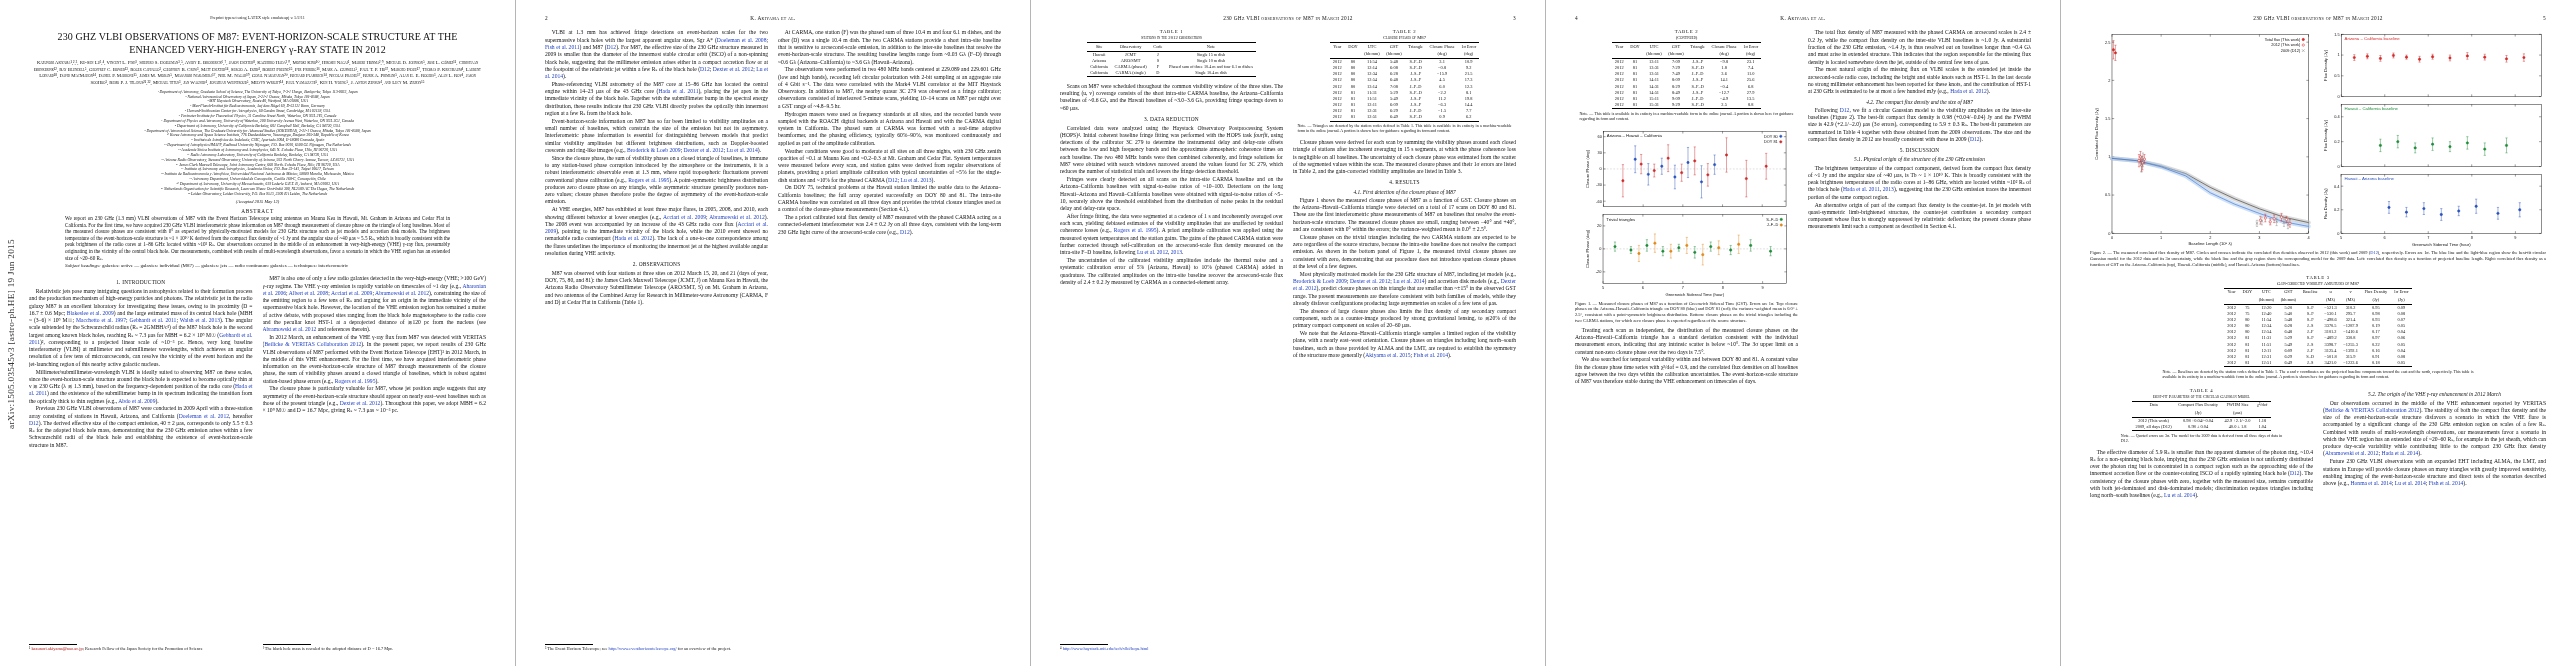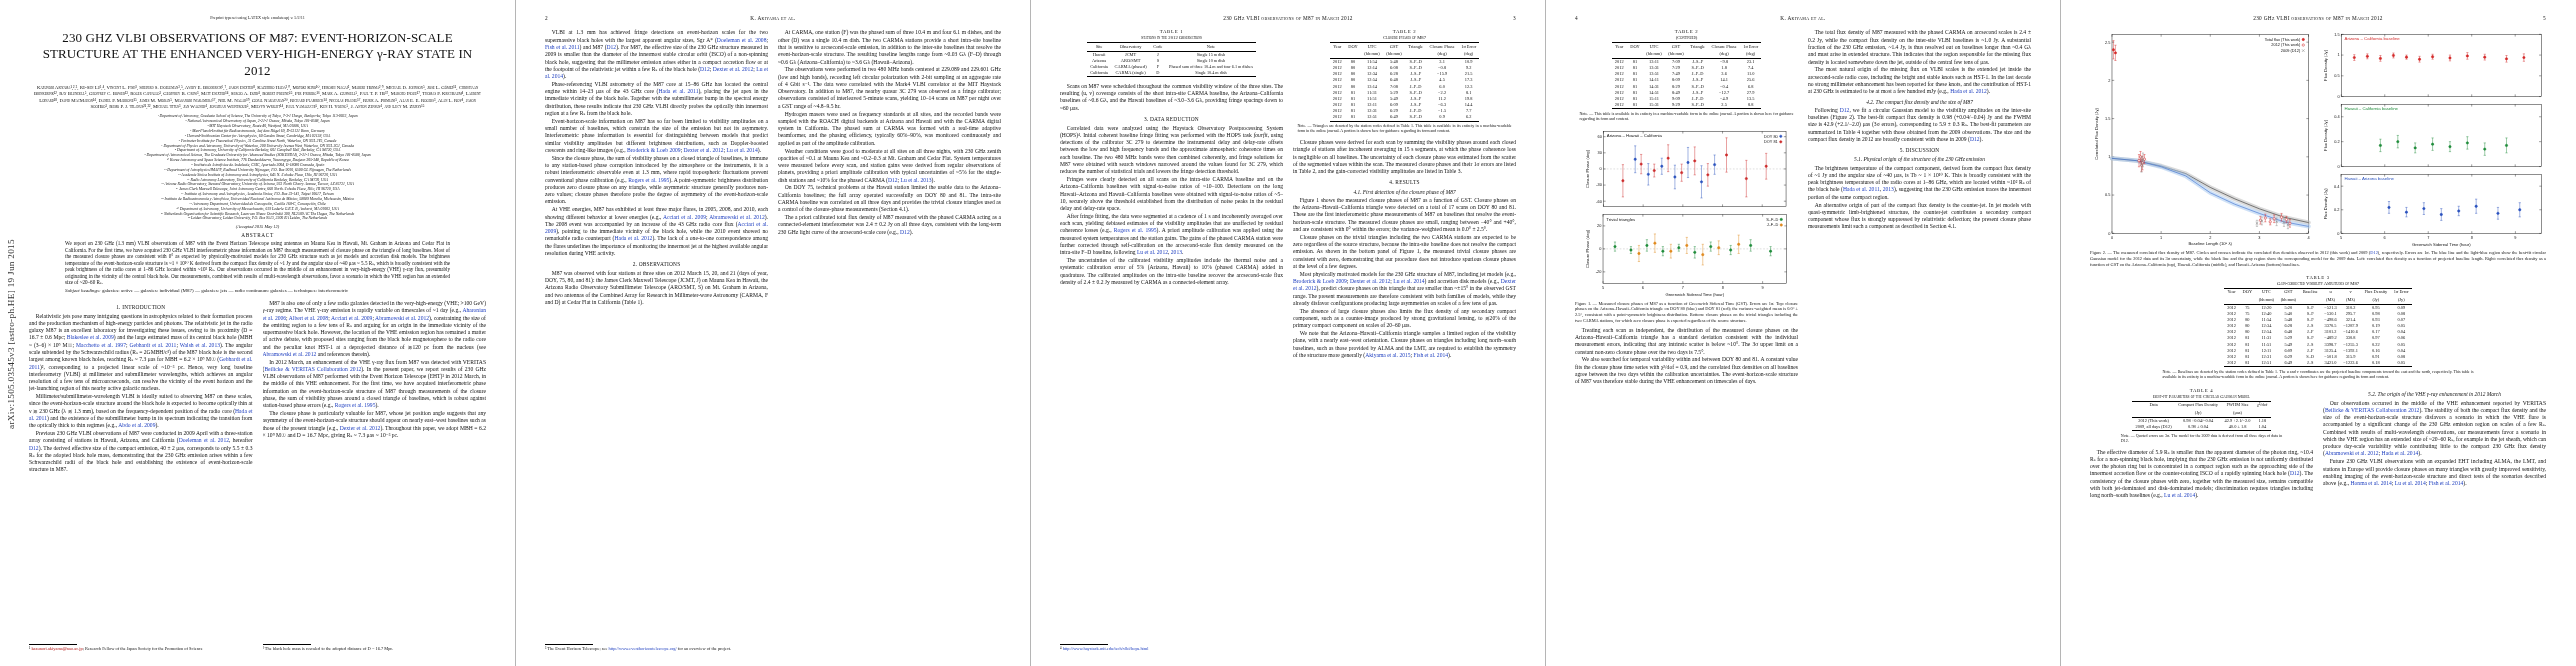--- a/index.html
+++ b/index.html
@@ -6,21 +6,21 @@
   .paper-strip{display:flex;width:2576px;height:667px;background:#fff;}
   .page{position:relative;width:515px;height:667px;background:#fff;box-sizing:border-box;
         padding:14.5px 29px 14.5px;display:flex;flex-direction:column;overflow:hidden;
         font-family:"Liberation Serif","DejaVu Serif",serif;color:#111;}
   .page + .page{border-left:0.6px solid #b5b5b5;}
 
   .preprint-note{font-size:4.2px;text-align:center;margin-bottom:9px;color:#222;}
   .arxiv-banner{position:absolute;left:5.6px;top:50%;transform:translateY(-50%) rotate(180deg);
         writing-mode:vertical-rl;font-size:9.2px;color:#333;letter-spacing:0.3px;
         font-family:"Liberation Serif","DejaVu Serif",serif;}
-  .title{font-size:13px;line-height:1.3;text-align:center;letter-spacing:0.1px;margin:1.1px 13.3px 4.4px;}
+  .title{font-size:10px;line-height:1.3;text-align:center;letter-spacing:0.1px;margin:1.1px 13.3px 4.4px;}
   .authors{font-size:4.9px;line-height:1.35;text-align:center;font-variant:small-caps;margin:0 3.3px 3.3px;}
   .affils{font-size:3.8px;line-height:1.28;text-align:center;font-style:italic;color:#111;margin-bottom:2.8px;}
   .affil-line{margin:0;}
   .dated{font-size:4.4px;text-align:center;font-style:italic;margin-bottom:3.3px;}
   .abstract-head{font-size:5.3px;text-align:center;letter-spacing:0.6px;margin-bottom:1.7px;}
   .abstract{font-size:5.1px;line-height:1.28;text-align:justify;margin:0 36px 2.2px;}
   .subject{font-size:5px;line-height:1.3;text-align:justify;margin:0 36px 5.6px;}
 
   .running-head{position:relative;height:7.2px;font-size:5.3px;text-align:center;
         font-variant:small-caps;letter-spacing:0.3px;margin-bottom:7.8px;}

